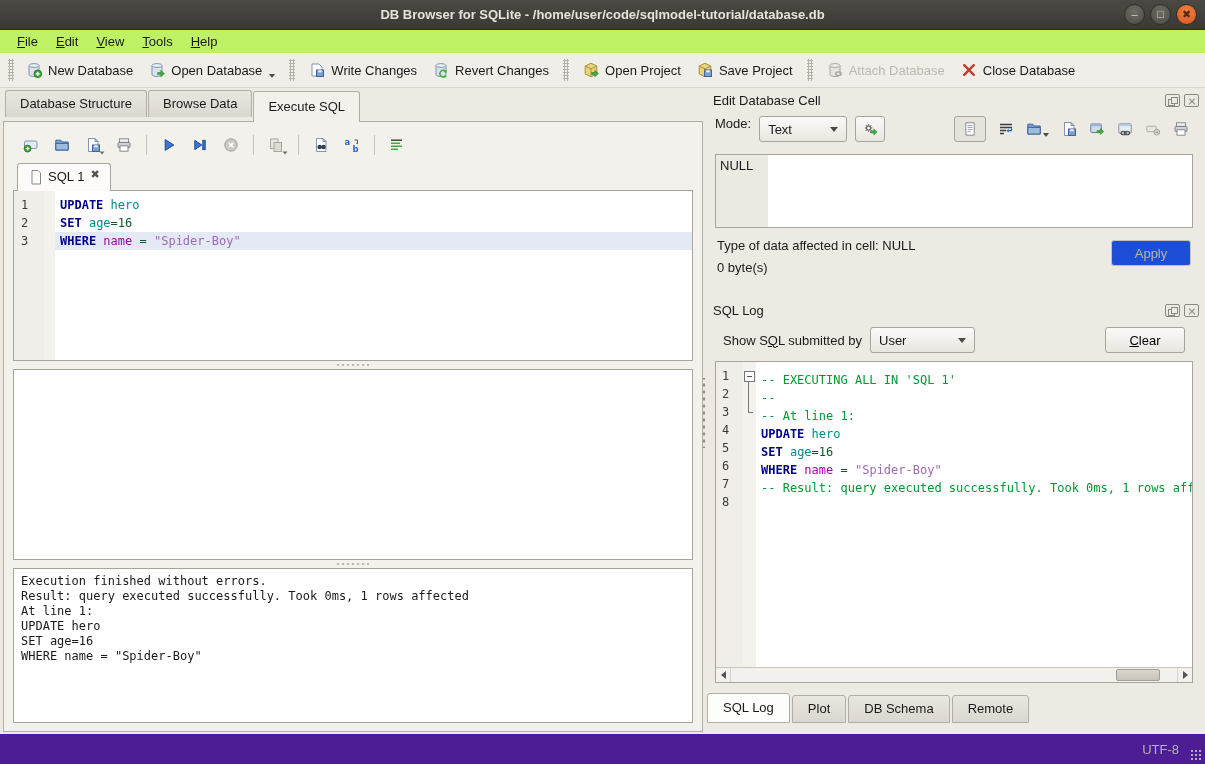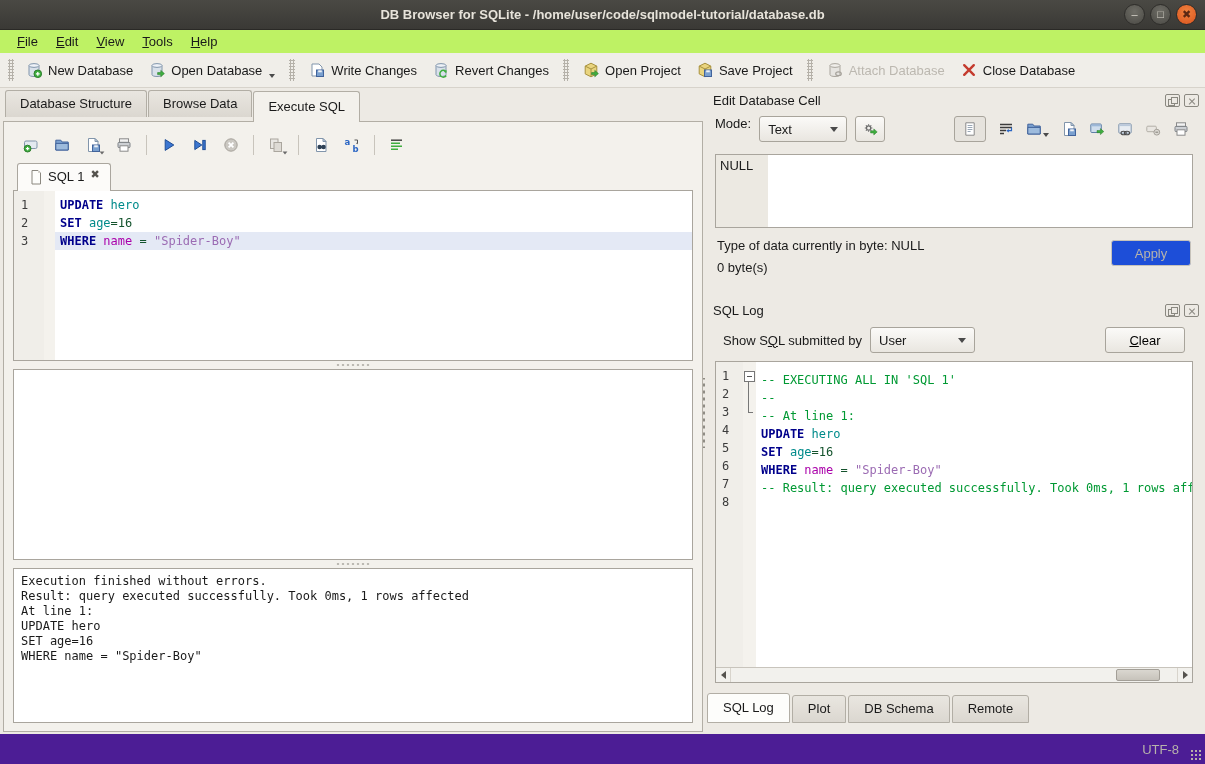--- a/index.html
+++ b/index.html
@@ -449,21 +449,21 @@
       </div>
 
       <div class="cell-editor">
         <div class="cell-strip">
           <span>NULL</span>
         </div>
         <div class="cell-area"></div>
       </div>
 
       <div class="cell-info">
-        <div>Type of data currently in byte: NULL</div>
+        <div>Type of data affected in cell: NULL</div>
         <div>0 byte(s)</div>
         <button class="btn disabled apply-btn">Apply</button>
       </div>
 
       <div class="dock-header" style="margin-top:12px;">
         <span>SQL Log</span>
         <span class="ph-btns">
           <span class="ph-btn float-btn"></span>
           <span class="ph-btn close-btn-x"></span>
         </span>

